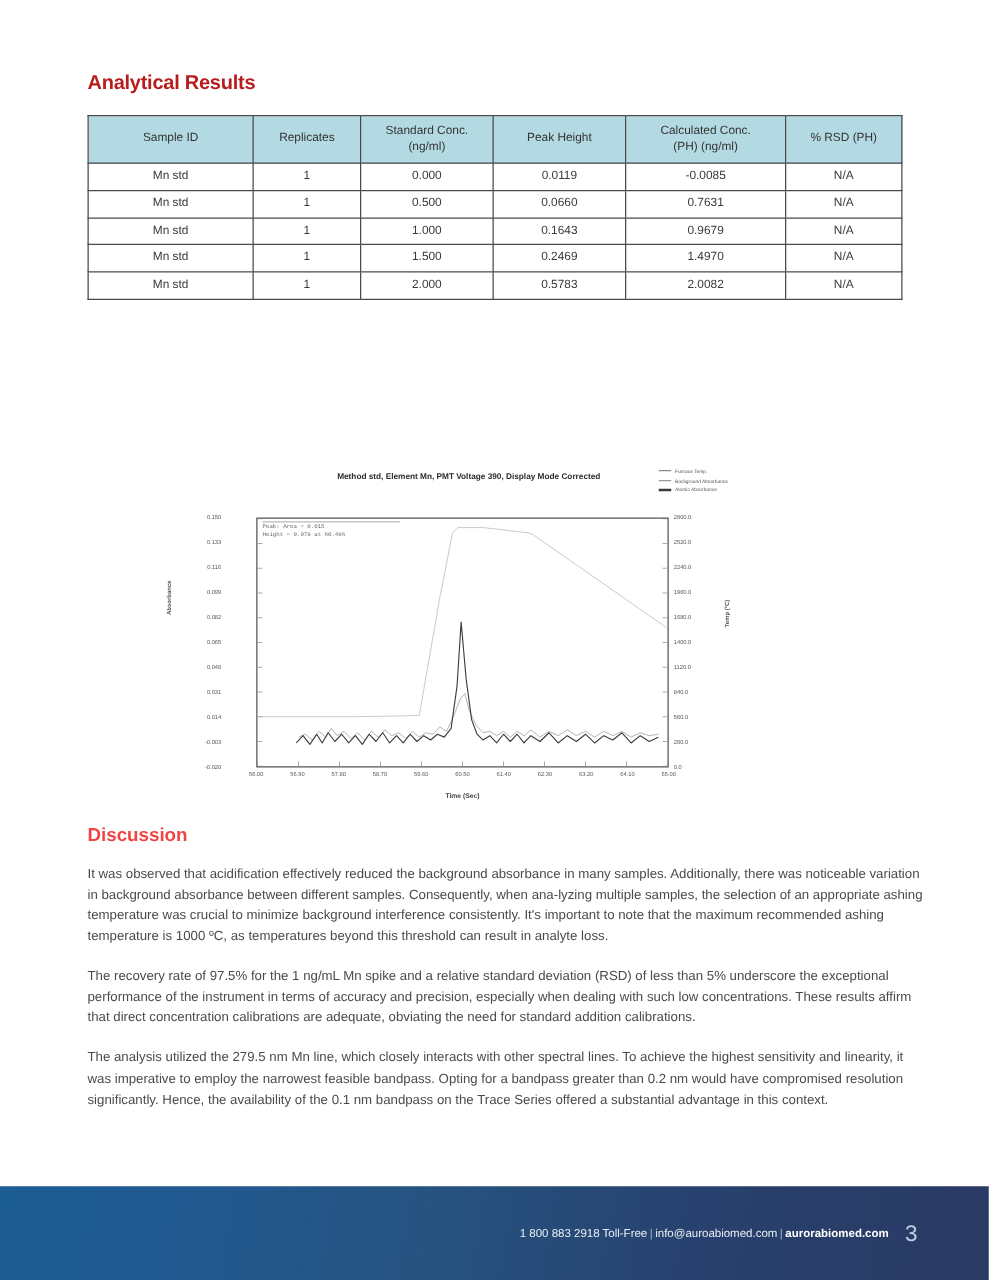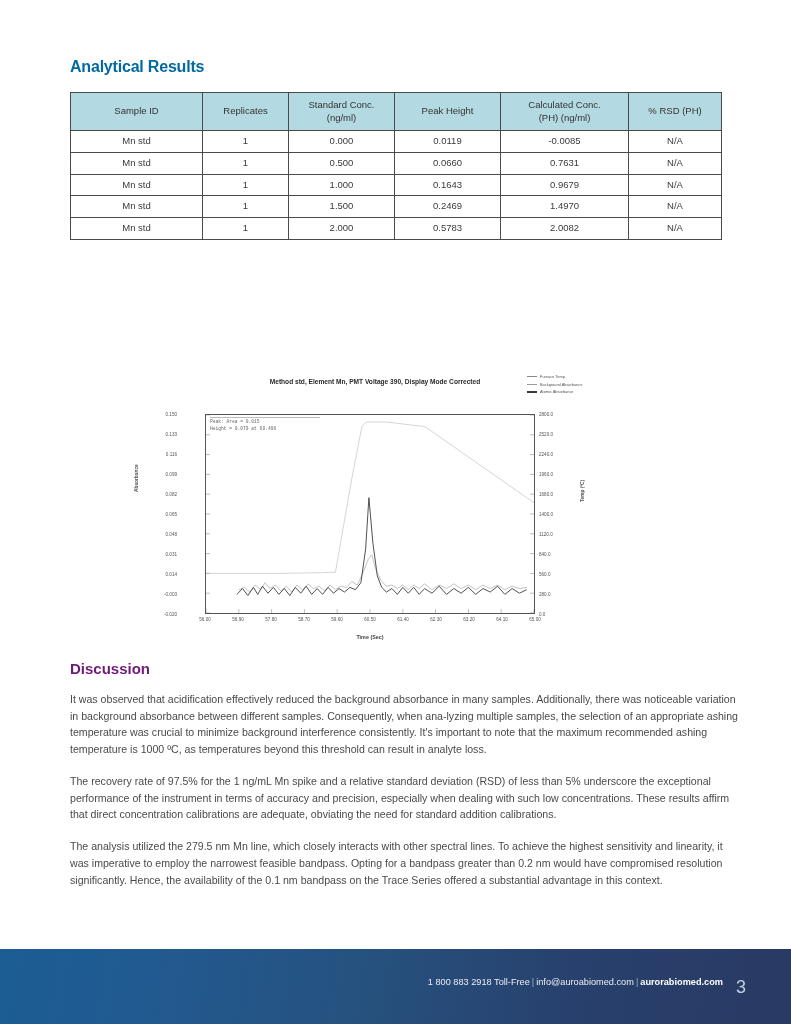--- a/index.html
+++ b/index.html
@@ -13,21 +13,21 @@
     overflow: hidden;
   }
 
   
   .page { position:absolute; left:0; top:0; width:791px; height:1024px; }
   .content { position:absolute; left:70px; top:58px; width:651px; }
 
   h2.section-title {
     font-size: 16px;
     font-weight: bold;
-    color: #0369a1;
+    color: #b91c1c;
     margin: 0 0 16px 0;
     letter-spacing: -0.2px;
   }
 
   
   table.results {
     border-collapse: collapse;
     width: 651px;
     table-layout: fixed;
     font-size: 9.5px;
@@ -150,37 +150,37 @@
     white-space:nowrap; font-weight:bold;
   }
   .x-axis-label {
     position:absolute; left:25px; top:262px; width:330px;
     text-align:center; font-size:5.4px; color:#444; font-weight:bold;
   }
 
   
   .discussion { position:absolute; left:70px; top:660px; width:668px; }
   h2.discussion-title {
-    font-size: 15px; font-weight: bold; color:#701a75; margin:0 0 14px 0;
+    font-size: 15px; font-weight: bold; color:#ef4444; margin:0 0 14px 0;
   }
   .discussion p {
     font-size: 10.6px;
     line-height: 1.58;
     color: #4a4a4a;
     margin: 0 0 15px 0;
   }
 
   
   .footer {
     position:absolute; left:0; bottom:0; width:791px; height:75px;
     background: linear-gradient(100deg, #1b5d94 0%, #215a91 18%, #26527f 45%, #28406d 72%, #293a63 100%);
   }
   .footer-inner {
-    position:absolute; right:45px; top:50%; transform:translateY(-50%);
-    display:flex; align-items:flex-start; gap:13px;
+    position:absolute; right:57px; top:50%; transform:translateY(-50%);
+    display:flex; align-items:center; gap:13px;
   }
   .footer-text { font-size: 9.2px; color:#e9eef4; white-space:nowrap; }
   .footer-text b { font-weight:bold; color:#ffffff; }
   .footer-text .sep { color:#9fb4ca; padding:0 2px; }
   .page-num { font-size:18px; color:#bcd0e2; font-weight:normal; }
 </style>
 </head>
 <body>
 
 <div class="page">

